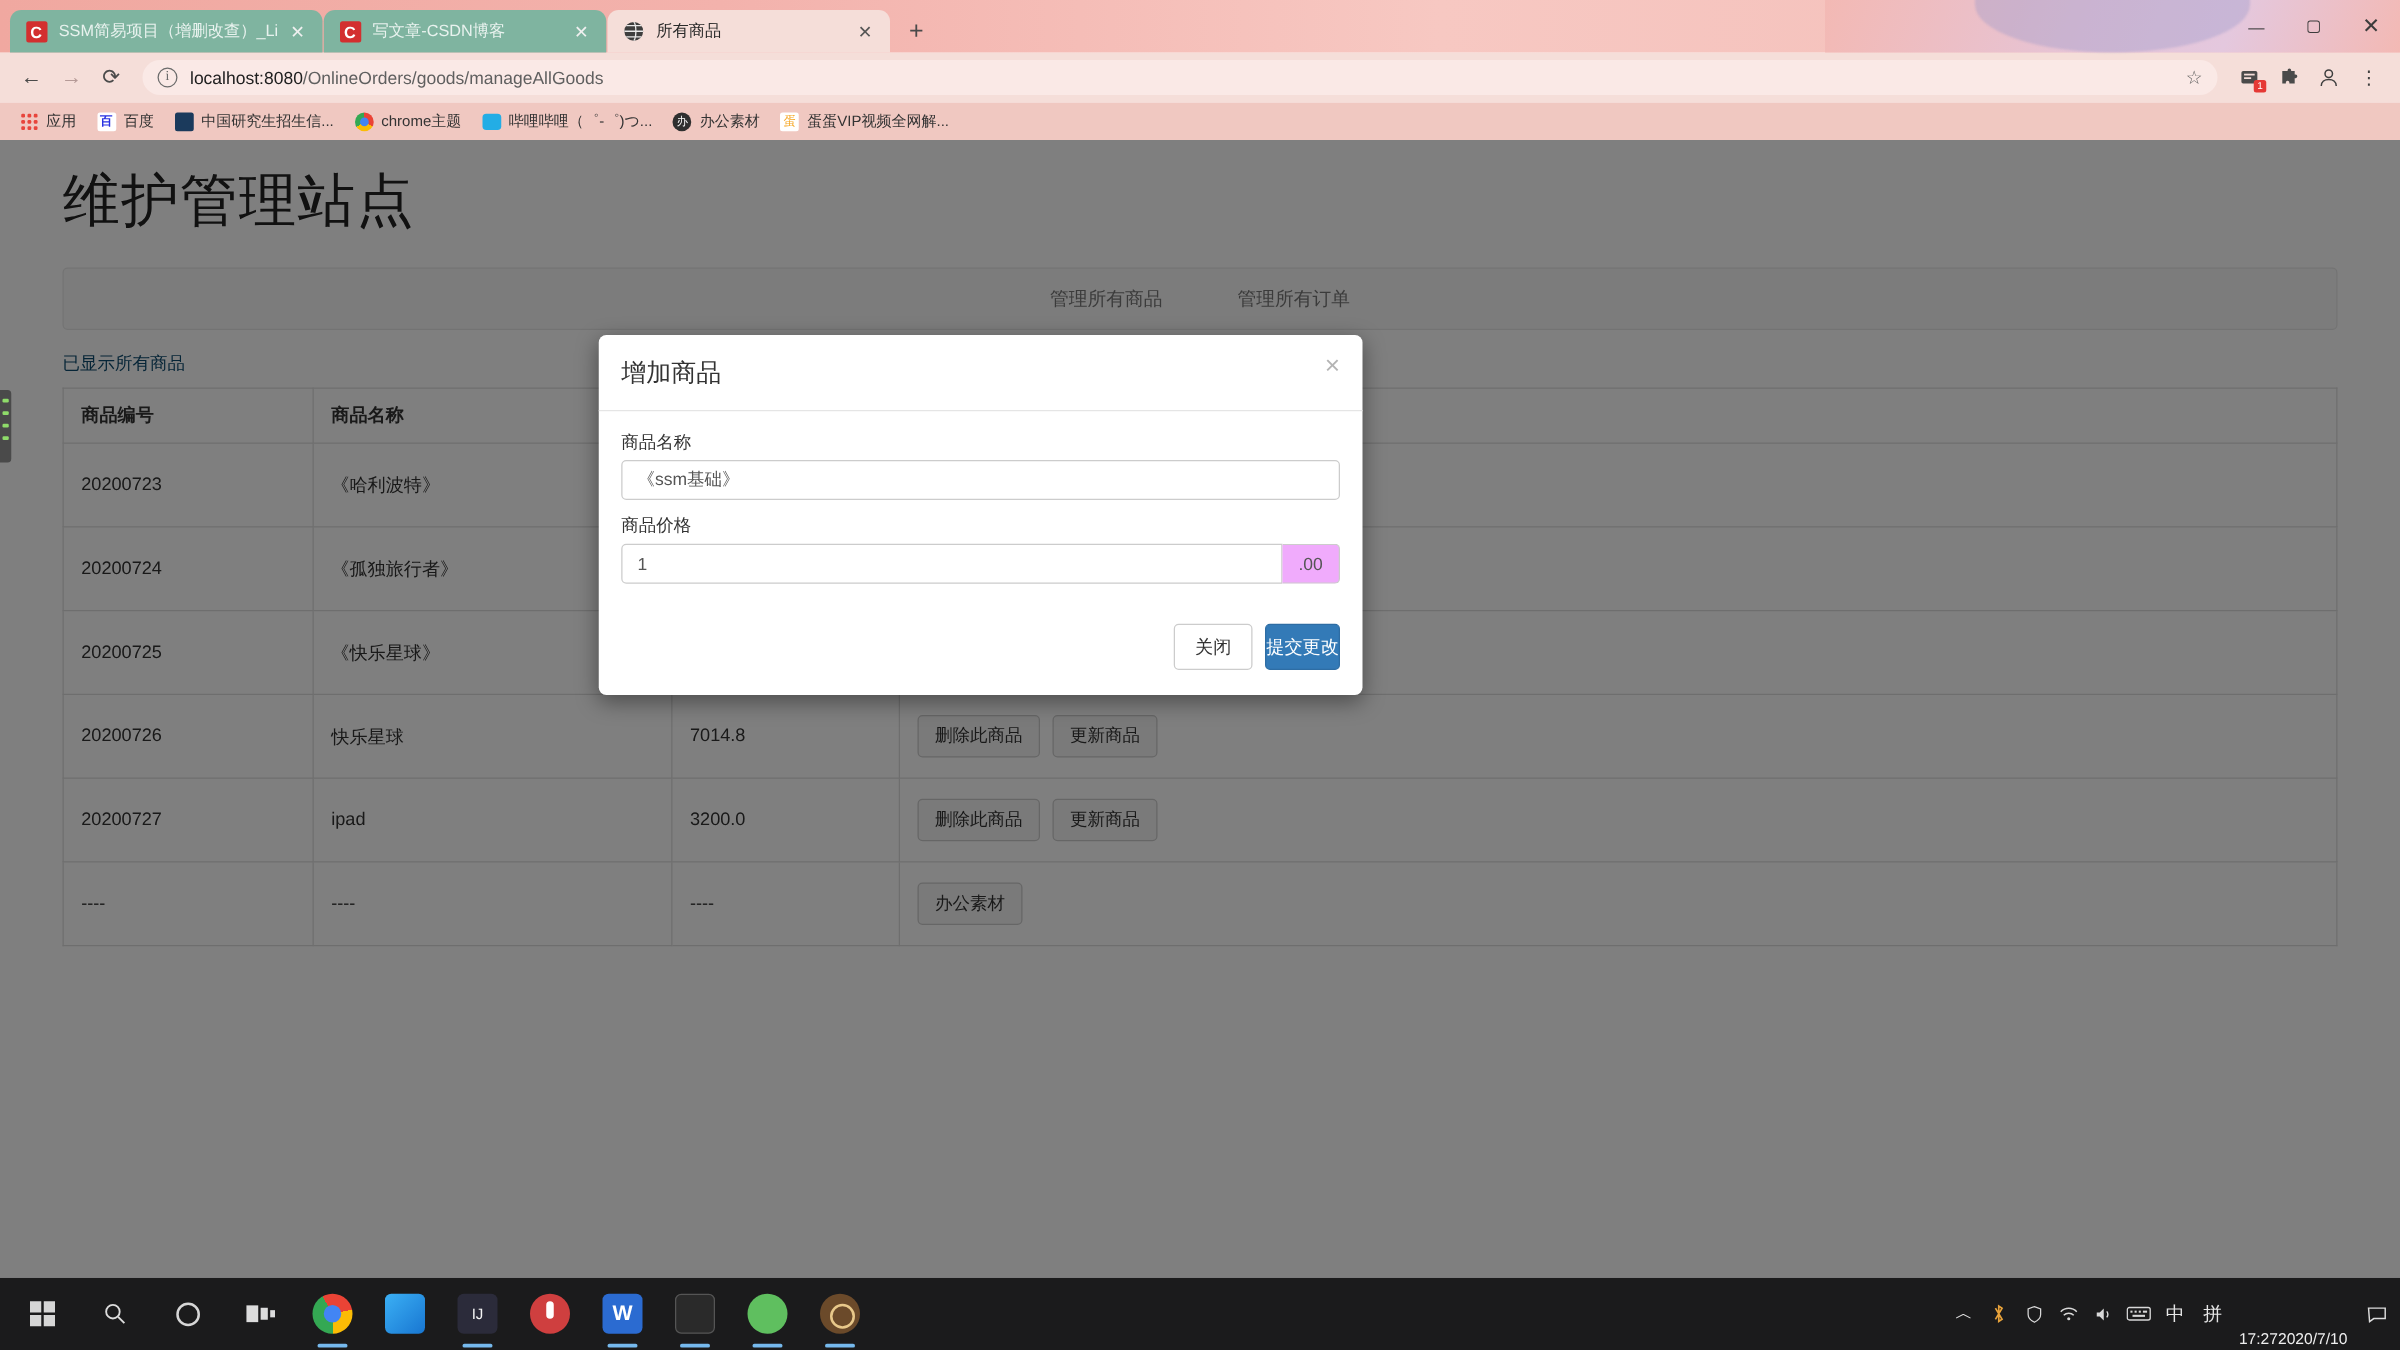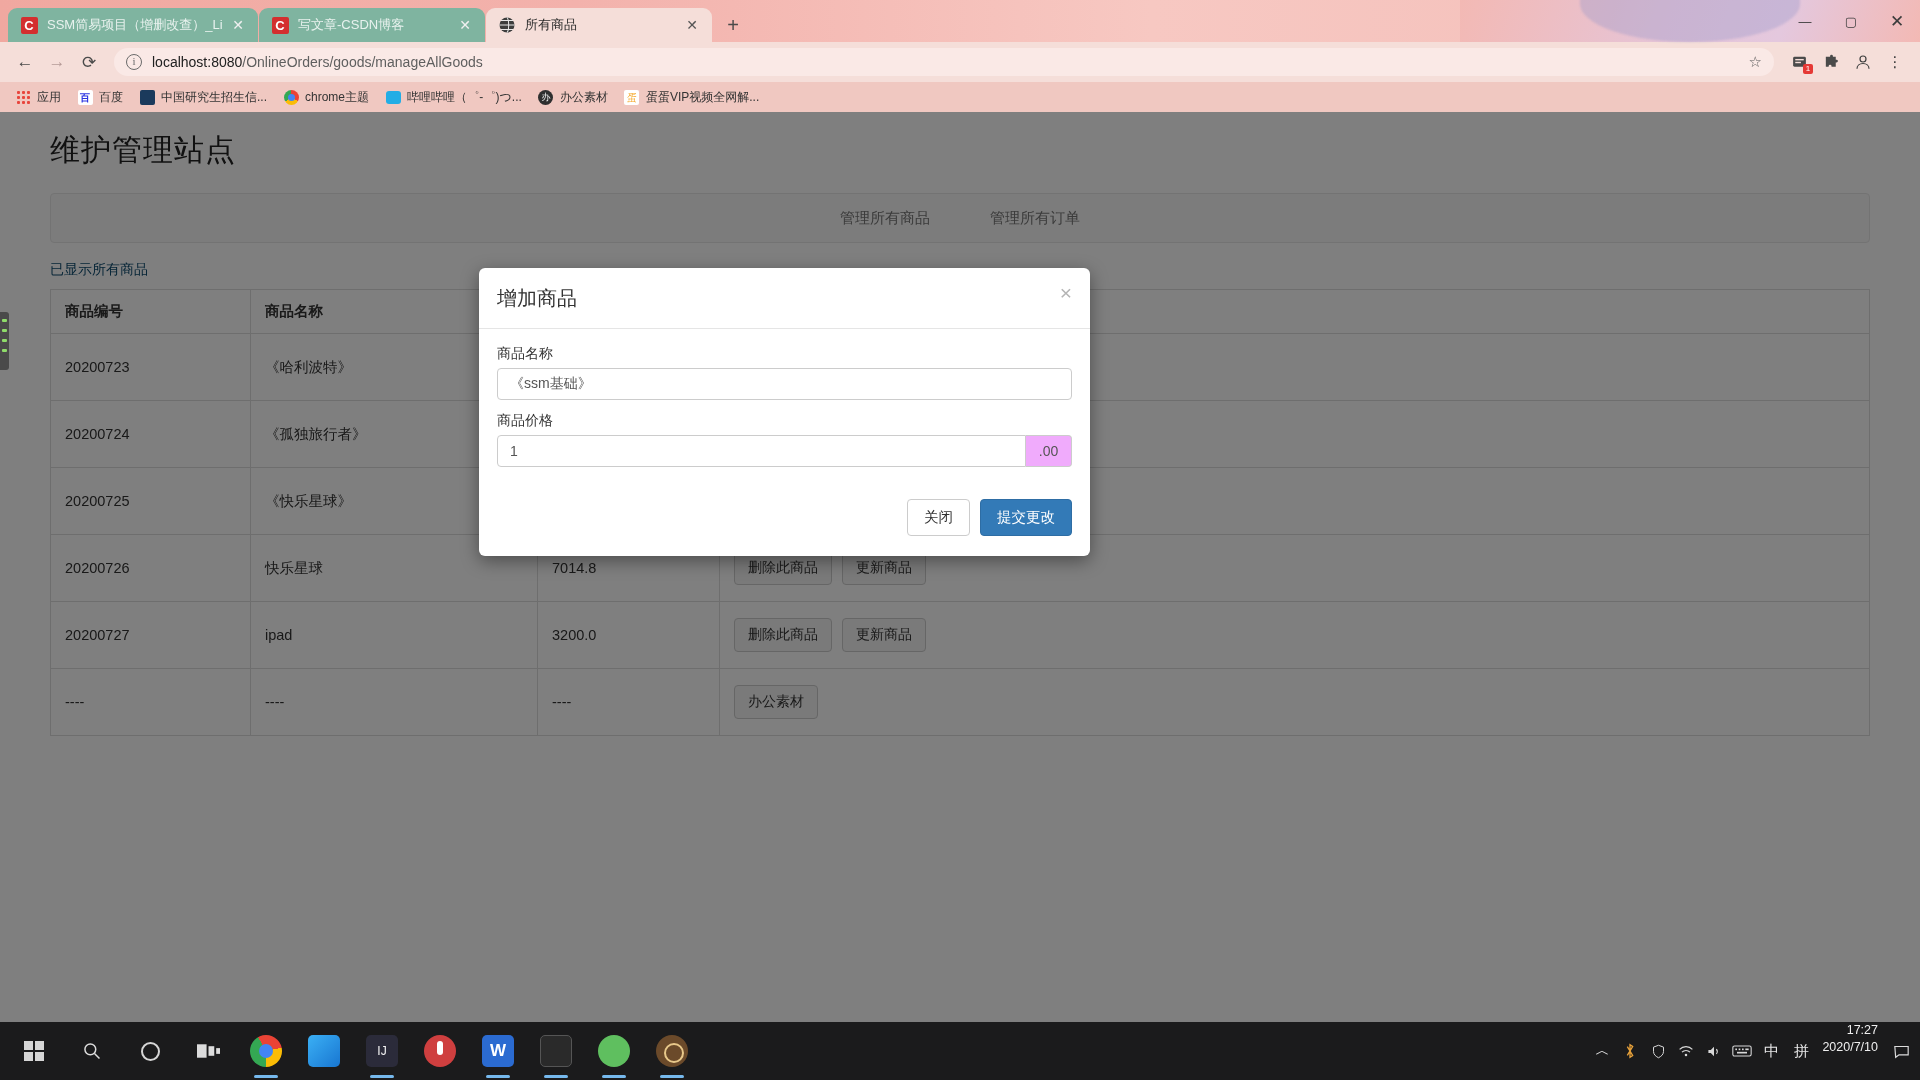--- a/index.html
+++ b/index.html
@@ -138,21 +138,21 @@
   .ico-office { width:15px;height:15px;border-radius:50%;background:#2f2f2f;color:#fff;font-size:9px;line-height:15px;text-align:center; }
   .ico-dan { width:15px;height:15px;background:#fff;border-radius:2px;color:#f5a623;font-size:10px;line-height:15px;text-align:center; }
 
   
   .viewport {
     position: relative; width: 1920px; height: 910px;
     background: #ffffff; overflow: hidden;
   }
   .page { padding: 0 0 0 0; }
   h1.page-title {
-    font-size: 30px; font-weight: normal; color: #222; margin: 18px 0 22px 50px;
+    font-size: 46px; font-weight: normal; color: #222; margin: 18px 0 22px 50px;
     font-family: "Liberation Sans", sans-serif; letter-spacing: 1px;
   }
   .navbar {
     margin: 0 50px; background: #f8f8f8; border: 1px solid #e7e7e7; border-radius: 4px;
     height: 50px; display: flex; align-items: center; justify-content: center; gap: 60px;
   }
   .navbar a { color: #777; font-size: 15px; text-decoration: none; }
   .hint {
     margin: 18px 0 10px 50px; font-size: 14px; color: #0c4a6e;
   }
@@ -212,21 +212,21 @@
   }
   .field-block { margin-bottom: 12px; }
   .modal-foot {
     padding: 14px 18px 20px 18px; display: flex; justify-content: flex-end; gap: 10px;
   }
   .btn-default {
     padding: 8px 16px; font-size: 14.5px; background: #fff; border: 1px solid #ccc;
     border-radius: 4px; color: #333; cursor: pointer;
   }
   .btn-primary {
-    padding: 8px 16px; font-size: 14.5px; background: #337ab7; border: 1px solid #2e6da4;
+    padding: 8px 0; font-size: 14.5px; background: #337ab7; border: 1px solid #2e6da4;
     border-radius: 4px; color: #fff; cursor: pointer;
   }
   .side-tab {
     position: absolute; left: 0; top: 200px; width: 9px; height: 58px;
     background: #4a4a4a; border-radius: 0 3px 3px 0; z-index: 45;
   }
   .side-tab i { display:block; height:3px; background:#8fdc6a; margin: 7px 2px; border-radius:1px; }
 
   
   .taskbar {
@@ -266,21 +266,21 @@
   .tb-right {
     margin-left: auto; display: flex; align-items: center; gap: 0; padding-right: 6px;
     color: #e6e6e6; font-size: 13px;
   }
   .tray-icon {
     width: 28px; height: 58px; display:flex; align-items:center; justify-content:center;
     color:#e6e6e6; font-size:14px;
   }
   .tray-ime { width: 30px; height: 58px; display:flex; align-items:center; justify-content:center; font-size:15px; color:#e6e6e6; }
   .tray-clock {
-    display:flex; flex-direction: column; align-items: flex-end; 
+    display:flex; flex-direction: row; align-items: flex-end; justify-content:center;
     padding: 0 10px 0 6px; line-height: 17px; font-size: 12.5px; color:#efefef; height:58px;
   }
   .tray-notify { width: 26px; height: 58px; display:flex;align-items:center;justify-content:center;color:#e6e6e6;font-size:15px; }
 </style>
 </head>
 <body>
 
 <div class="browser">
 
   <div class="tabstrip">

